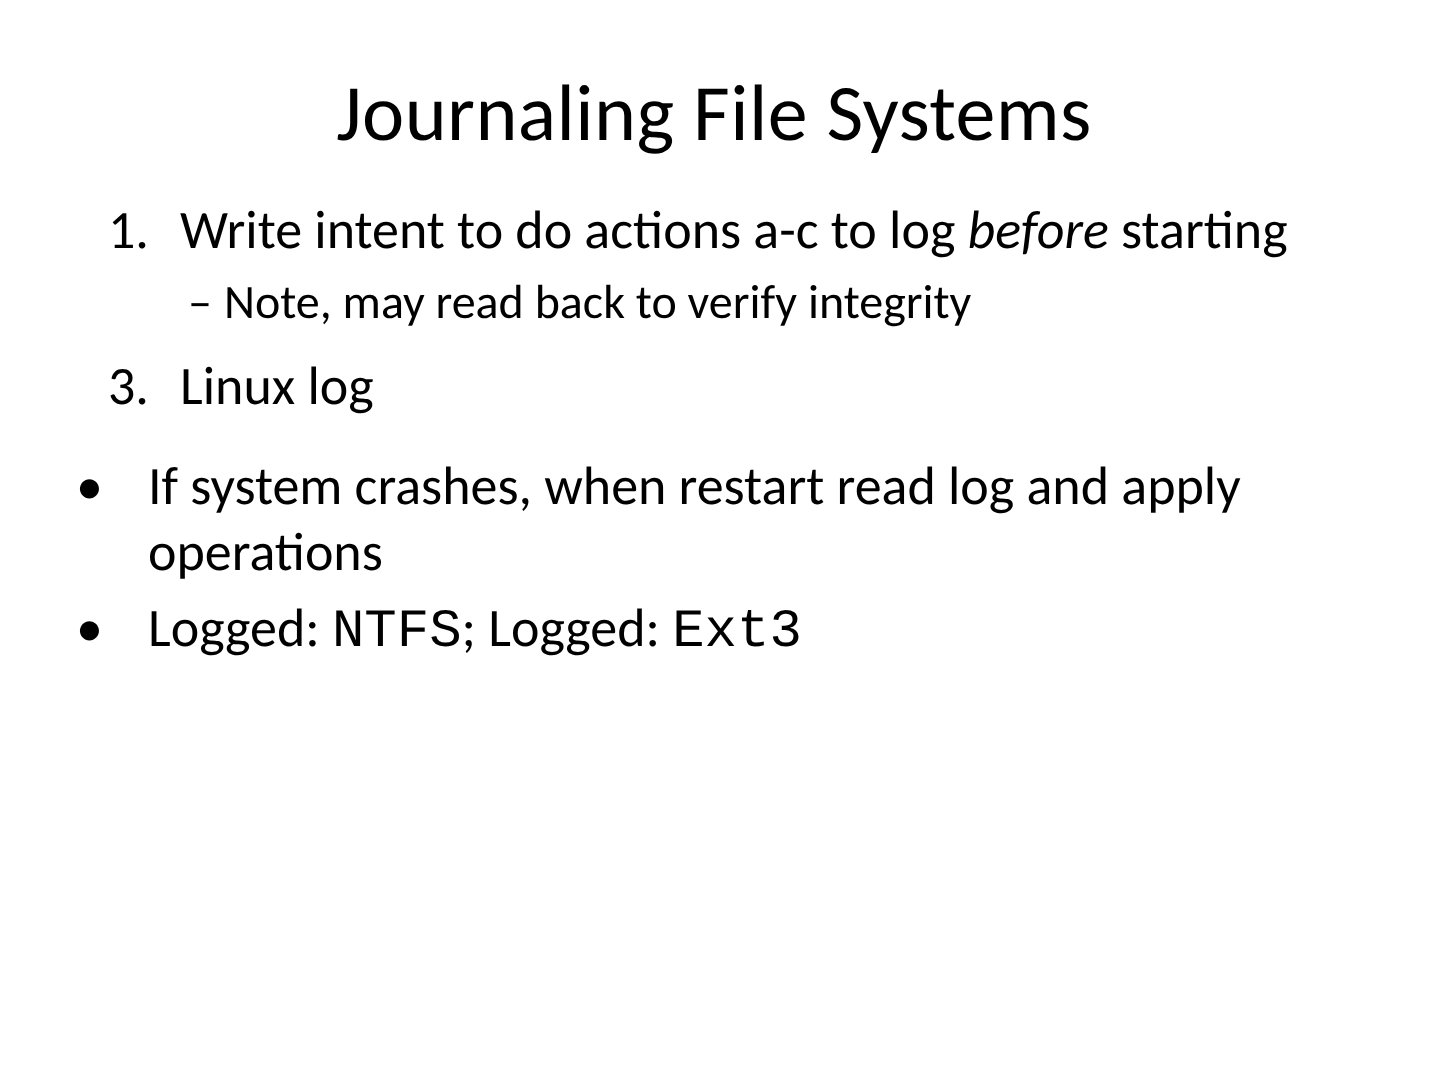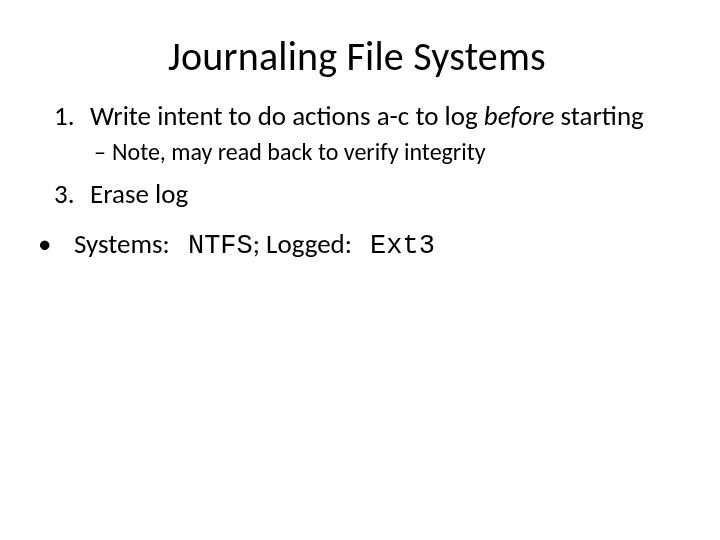--- a/index.html
+++ b/index.html
@@ -67,21 +67,21 @@
     margin: 0 0 4px 0;
     padding: 0 0 0 50px;
     text-indent: -36px;
   }
   ul.bul > li .dot {
     display: inline-block;
     width: 36px;
     text-indent: 0;
   }
   .ital { font-style: italic; }
-  .mono { font-family: "Courier New", Courier, monospace; margin-left: 12px; }
+  .mono { font-family: "Courier New", Courier, monospace; }
 </style>
 </head>
 <body>
 
 <div class="slide">
 
   <div class="title">Journaling File Systems</div>
 
   <ol class="main">
 
@@ -90,24 +90,27 @@
     </li>
 
     <ul class="sub">
       <li>
         <span class="dash">–</span><span>Note, may read back to verify integrity</span>
       </li>
     </ul>
 
 
     <li class="num">
-      <span class="marker">3.</span><span>Erase log</span>
+      <span class="marker">3.</span><span>Linux log</span>
     </li>
 
   </ol>
 
   <ul class="bul">
     <li>
-      <span class="dot">•</span><span>Systems: </span><span class="mono">NTFS</span><span>; Logged: </span><span class="mono">Ext3</span>
+      <span class="dot">•</span><span>If system crashes, when restart read log and apply operations</span>
+    </li>
+    <li>
+      <span class="dot">•</span><span>Logged: </span><span class="mono">NTFS</span><span>; Logged: </span><span class="mono">Ext3</span>
     </li>
   </ul>
 
 </div>
 
 </body></html>

